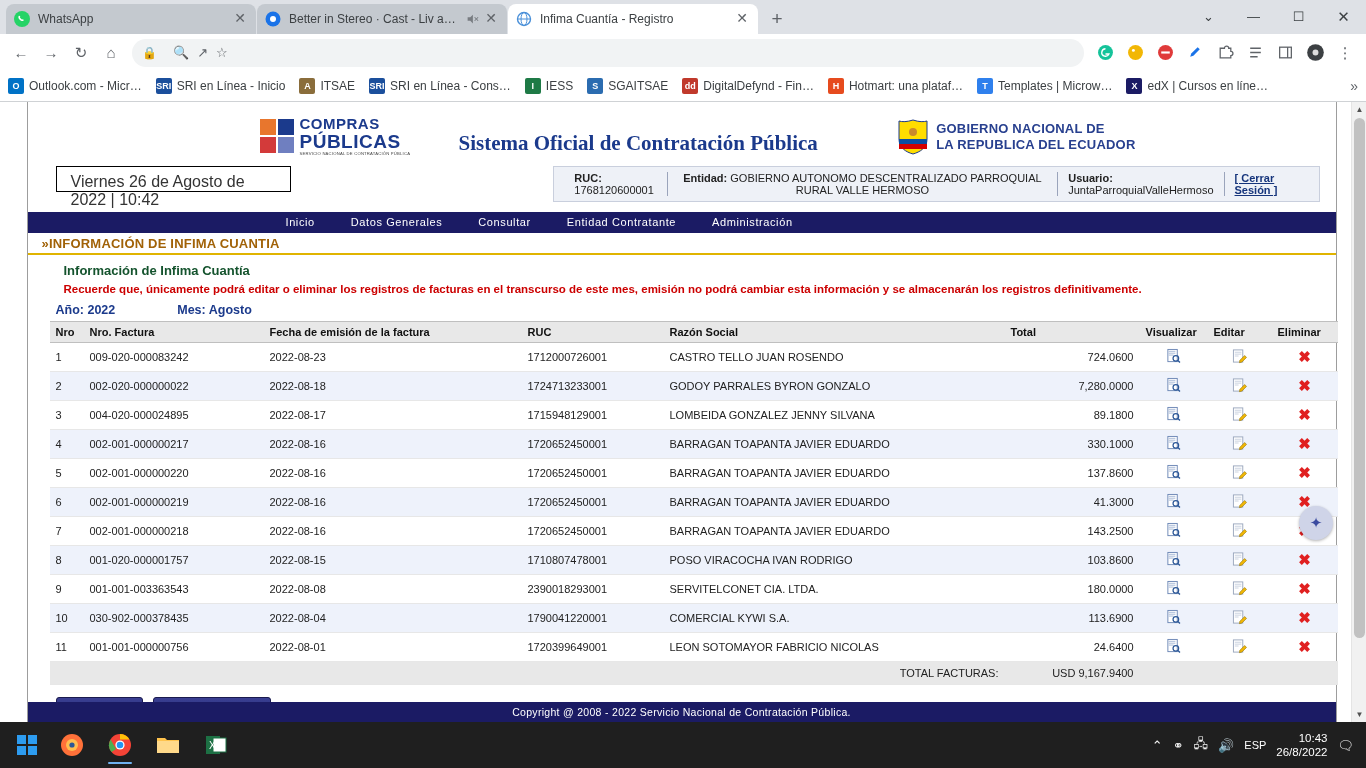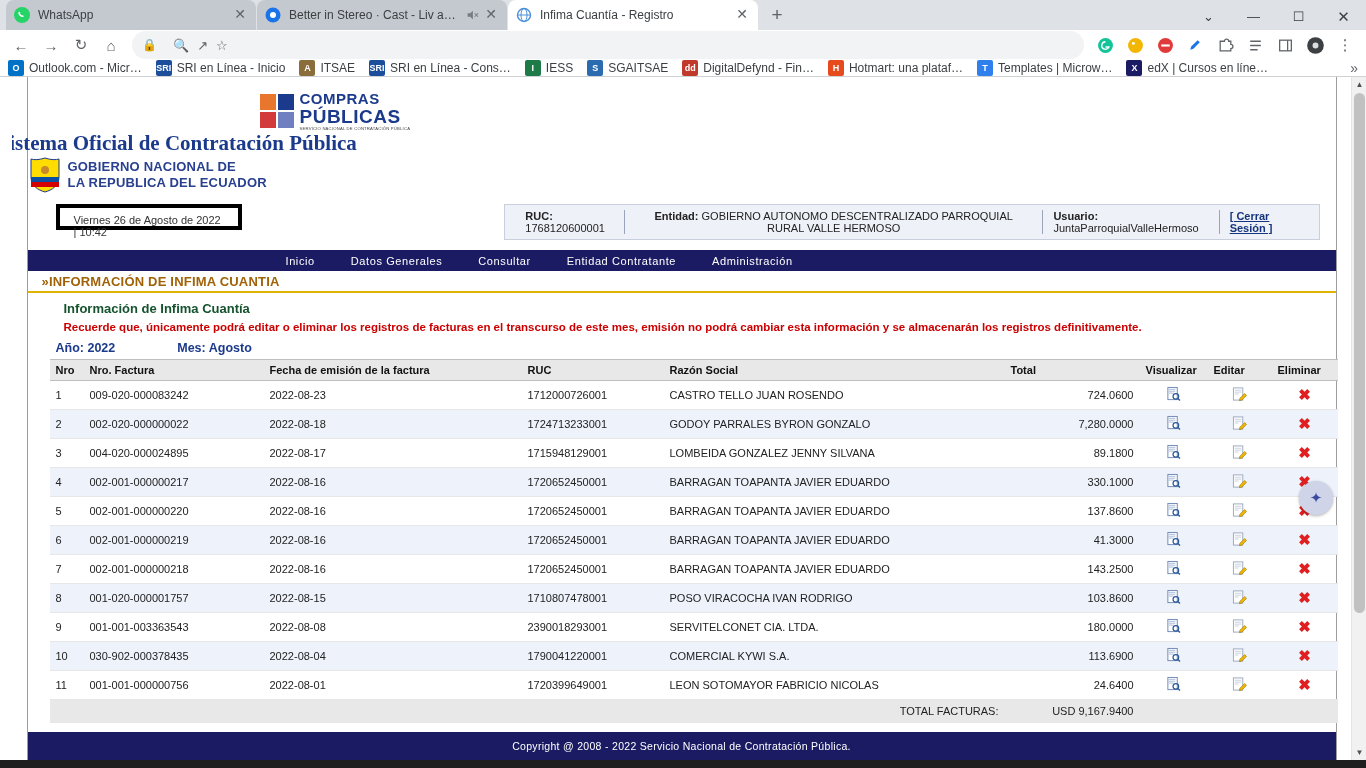--- a/index.html
+++ b/index.html
@@ -54,31 +54,31 @@
   .viewport { flex: 1 1 auto; background: #ffffff; position: relative; display: flex; }
   .page { flex: 1 1 auto; background: #ffffff; position: relative; overflow: hidden; border-left: 12px solid #fff; }
   .scrollbar { width: 15px; background: #f1f1f1; position: relative; border-left: 1px solid #e4e4e4; }
   .scrollbar .thumb { position: absolute; left: 2px; width: 11px; top: 16px; height: 520px; background: #c1c1c1; border-radius: 6px; }
   .scrollbar .arrow { position: absolute; left: 0; width: 15px; height: 15px; text-align: center; font-size: 8px; color: #505050; line-height: 15px; }
   .scrollbar .arrow.up { top: 0; }
   .scrollbar .arrow.down { bottom: 0; }
 
   
   .site { width: 1310px; margin: 0 auto; border-left: 1px solid #9d9d9d; border-right: 1px solid #9d9d9d; height: 100%; background: #fff; position: relative; }
-  .site-header { display: flex; align-items: flex-start; padding: 14px 0 6px 0; flex-direction: column; }
+  .site-header { display: flex; align-items: flex-end; padding: 14px 0 6px 0; }
   .logo-compras { margin-left: 232px; display: flex; align-items: center; }
   .logo-sq { width: 34px; height: 34px; display: grid; grid-template-columns: 1fr 1fr; grid-template-rows: 1fr 1fr; gap: 2px; margin-right: 6px; }
   .logo-sq i { display: block; }
   .site-title { flex: 1 1 auto; text-align: center; font-size: 21px; font-weight: bold; color: #1b3a8c; font-family: "Liberation Serif", serif; margin-left: -30px; }
   .gob { display: flex; align-items: center; margin-right: 200px; }
   .gob-shield { width: 34px; height: 38px; margin-right: 6px; }
   .gob-text { font-size: 13px; font-weight: bold; color: #28408f; line-height: 1.25; letter-spacing: .2px; }
 
   .infobar { display: flex; align-items: stretch; font-size: 11.5px; color: #333; margin-top: 4px; }
-  .datebox { margin-left: 28px; border: 4px solid #000000; padding: 6px 14px; font-size: 11px; color: #333; height: 26px; }
+  .datebox { margin-left: 28px; border: 1px solid #000000; padding: 6px 14px; font-size: 16px; color: #333; height: 26px; }
   .userbox { margin-left: 262px; background: #eef1f7; border: 1px solid #c9cfdd; flex: 1 1 auto; margin-right: 16px; display: flex; align-items: center; padding: 5px 10px; font-size: 11px; color: #222; }
   .userbox .seg { padding: 0 10px; }
   .userbox .sep { border-left: 1px solid #9aa4bb; align-self: stretch; }
   .userbox b { font-weight: bold; }
   .link-logout { color: #16357c; text-decoration: underline; font-weight: bold; }
 
   .navbar { margin-top: 10px; height: 21px; background: #1b1b64; display: flex; align-items: center; font-size: 11px; color: #fff; font-family: "Liberation Sans", sans-serif; }
   .navbar .nav-item { padding: 0 18px; letter-spacing: .6px; }
   .navbar .spacer { width: 240px; }
 
@@ -117,21 +117,21 @@
   .btnrow { margin: 12px 0 0 28px; display: flex; gap: 10px; }
   .btn {
     background: #2b2f77; color: #fff; font-size: 11.5px; font-weight: bold;
     border: 1px solid #1b1b4e; border-radius: 3px; padding: 5px 12px 5px 8px;
     display: flex; align-items: center; gap: 6px;
     background-image: linear-gradient(#3a3f93, #252a6b);
   }
   .btn .b-ico { font-size: 11px; }
   .dot-green { width: 11px; height: 11px; border-radius: 50%; background: radial-gradient(circle at 35% 30%, #9ef07a, #1f8f1f); display: inline-block; }
 
-  .footer { position: absolute; left: 0; right: 0; bottom: 0; height: 28px; background: #1b1b64; color: #fff; font-size: 10.5px; display: flex; align-items: center; justify-content: center; letter-spacing: .3px; }
+  .footer { position: absolute; left: 0; right: 0; bottom: 0; height: 20px; background: #1b1b64; color: #fff; font-size: 10.5px; display: flex; align-items: center; justify-content: center; letter-spacing: .3px; }
 
   .sidebadge { position: absolute; right: 18px; top: 404px; width: 34px; height: 34px; border-radius: 50%; background: #cfd4e8; display: flex; align-items: center; justify-content: center; color: #3b4ba0; font-size: 15px; box-shadow: 0 1px 3px rgba(0,0,0,.3); }
 
   
   .taskbar { height: 46px; background: #1f1f1f; display: flex; align-items: center; padding: 0 6px; color: #fff; }
   .tb-start { width: 42px; height: 42px; display: flex; align-items: center; justify-content: center; }
   .winlogo { width: 20px; height: 20px; display: grid; grid-template-columns: 1fr 1fr; grid-template-rows: 1fr 1fr; gap: 2px; }
   .winlogo i { background: #2d9cf0; display: block; }
   .tb-app { width: 48px; height: 42px; display: flex; align-items: center; justify-content: center; position: relative; }
   .tb-app.active::after { content: ''; position: absolute; bottom: 2px; left: 12px; width: 24px; height: 2px; background: #6fb2f0; border-radius: 2px; }

